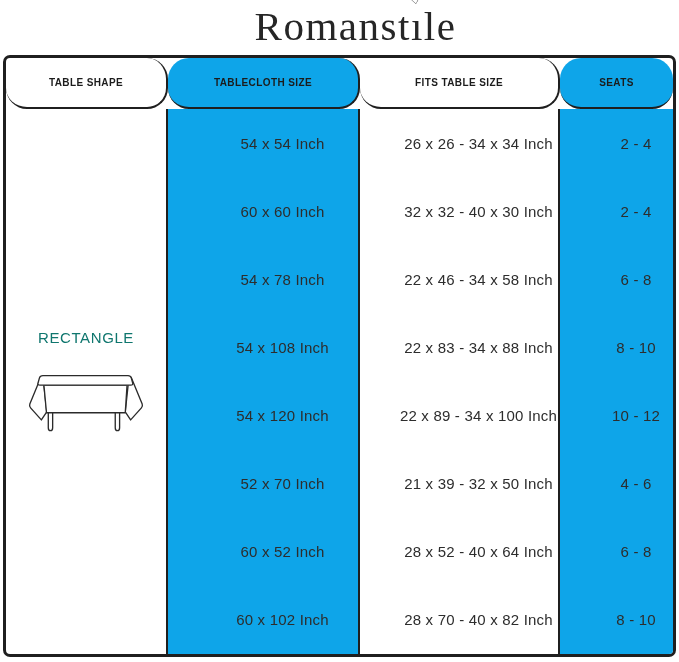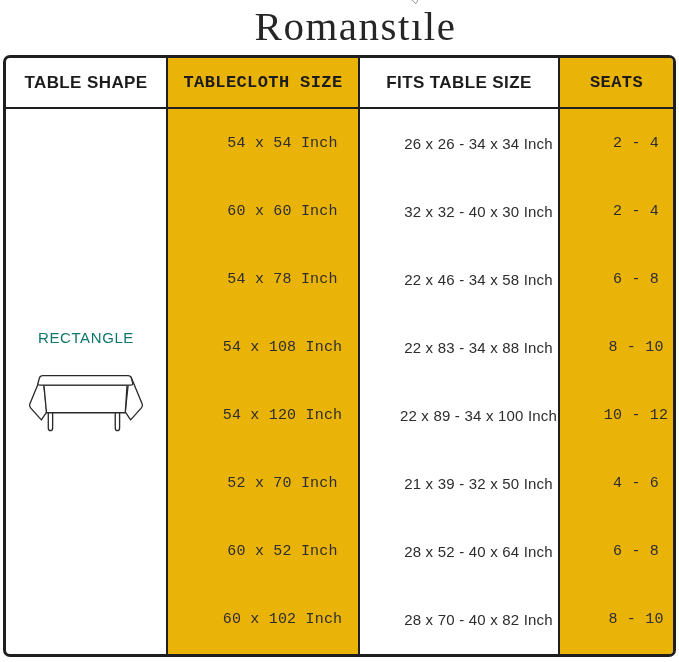--- a/index.html
+++ b/index.html
@@ -36,30 +36,31 @@
     left: 3px; top: 55px;
     width: 673px; height: 602px;
     border: 3px solid #1f1f1f;
     border-radius: 7px;
     overflow: hidden;
     background: #ffffff;
     display: grid;
     grid-template-columns: 162px 192px 200px 1fr;
     grid-template-rows: 51px 1fr;
   }
-  .gray { background: #eab308; font-family: Liberation Mono, monospace; }
+  .gray { background: #0ea5e9; }
   .sep  { border-right: 2px solid #1f1f1f; }
 
   .th {
     border-bottom: 2px solid #1f1f1f;
     display: flex; align-items: center; justify-content: center;
-    font-size: 17px;
+    font-size: 10px;
     font-weight: 700;
     letter-spacing: 0.4px;
     color: #1c1c1c;
+    border-radius: 21px;
   }
 
   .body-col {
     display: grid;
     grid-template-rows: repeat(8, 1fr);
     padding-left: 39px;
   }
   .cell {
     display: flex; align-items: center; justify-content: center;
     font-size: 15px;

